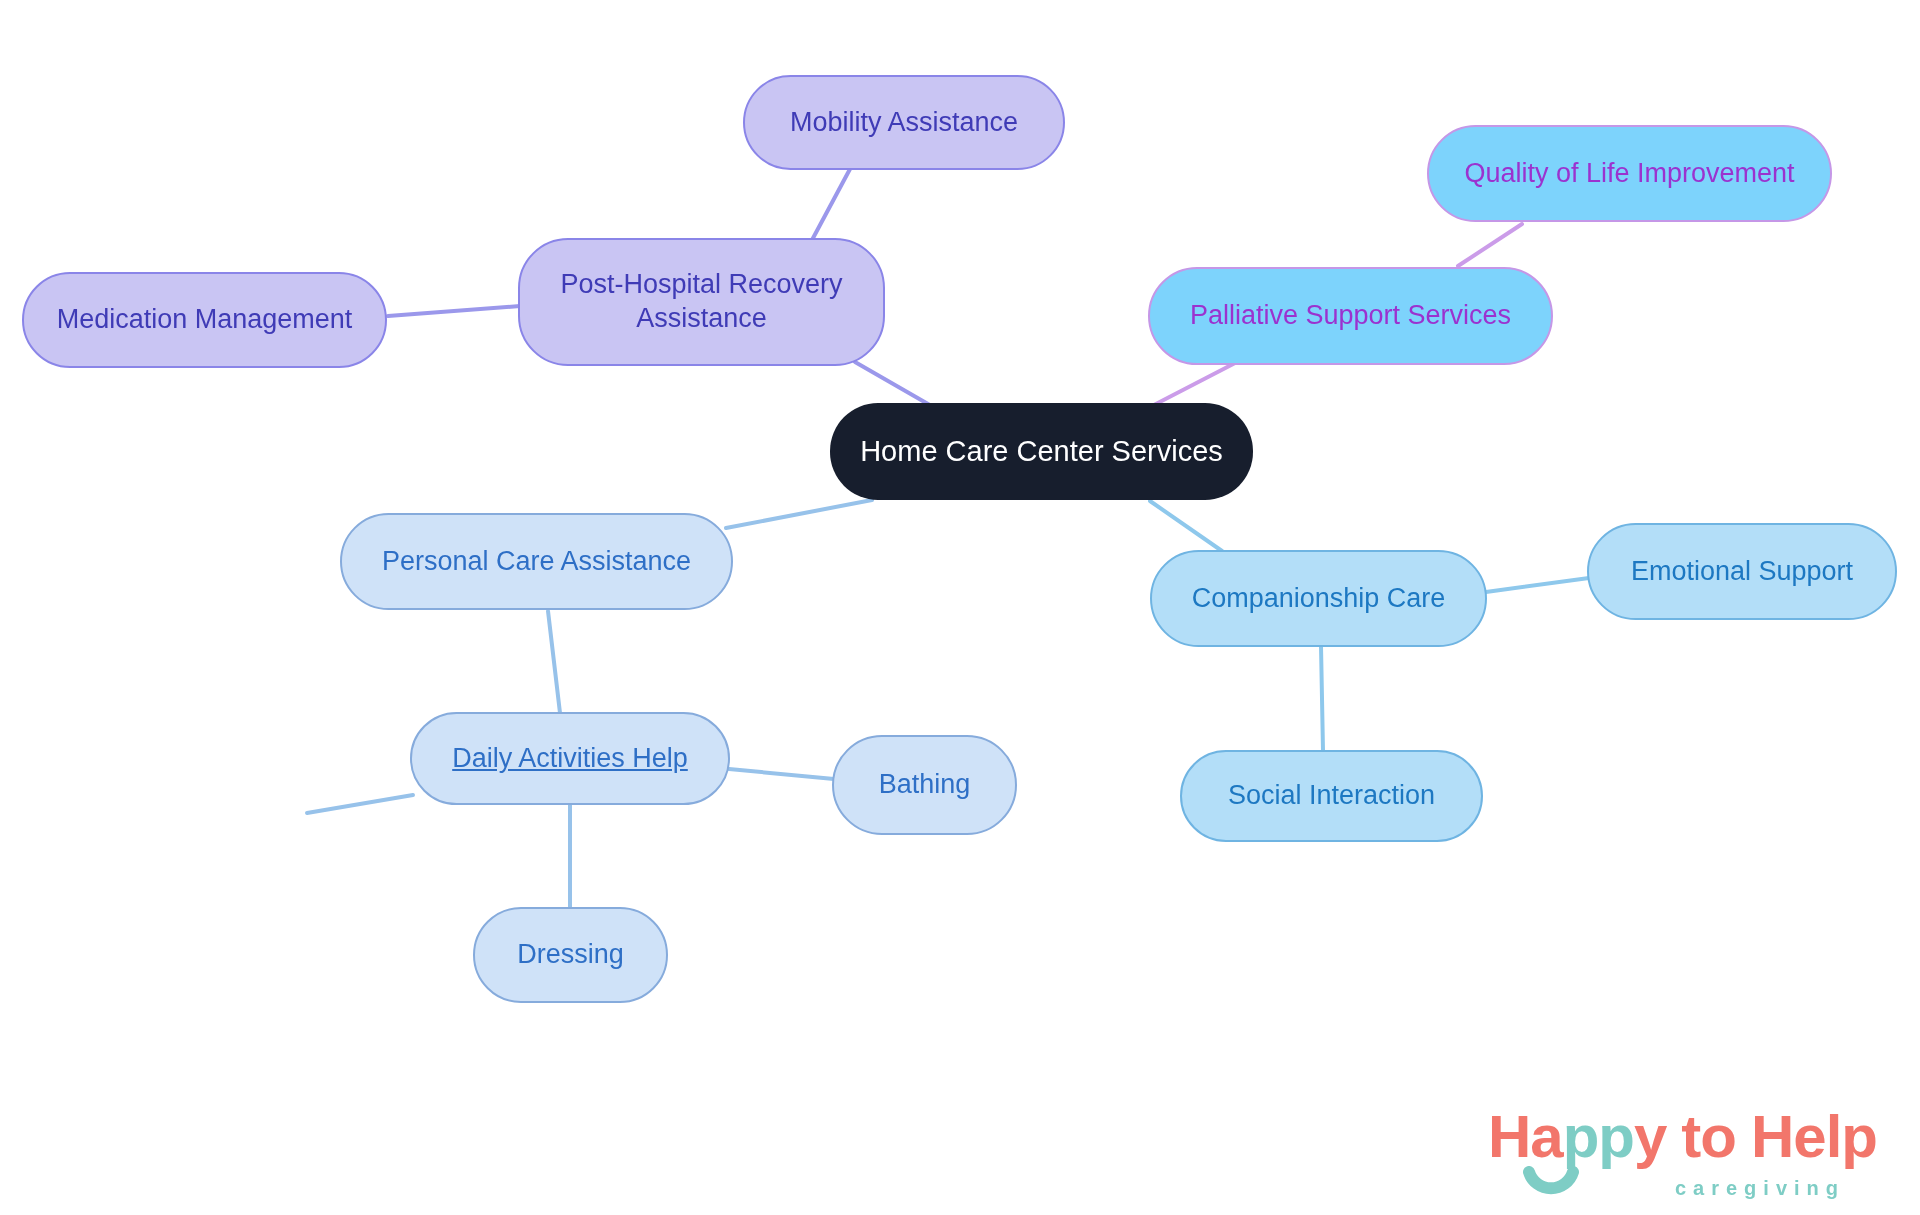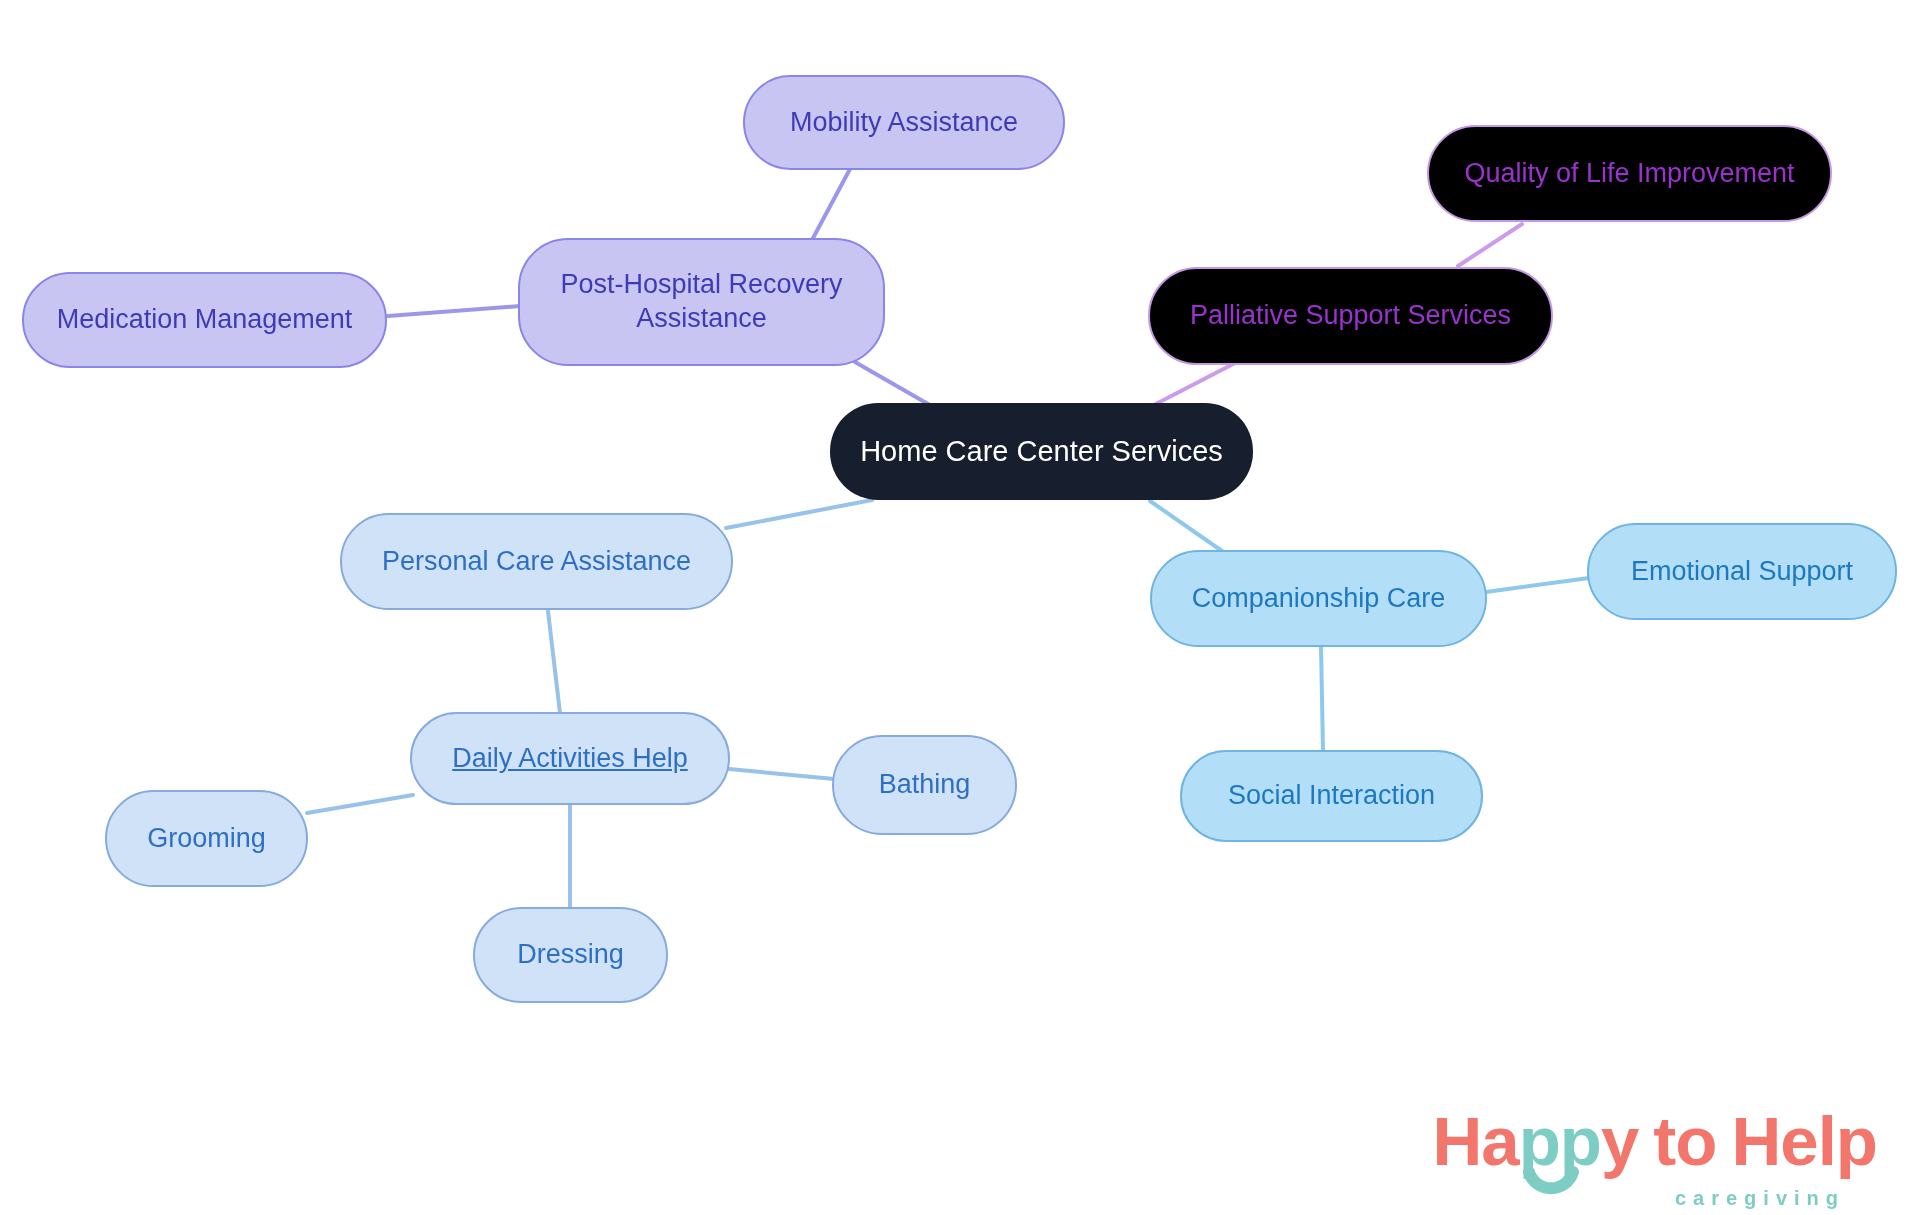--- a/index.html
+++ b/index.html
@@ -44,21 +44,21 @@
     border-radius: 48px;
     font-size: 29px;
   }
   .n-purple {
     background: #c9c5f3;
     border-color: #8a85e8;
     color: #3f3bb6;
     justify-content: center;
   }
   .n-pink {
-    background: #000000;
+    background: #7dd3fc;
     border-color: #c597e7;
     color: #9b32cf;
   }
   .n-blue {
     background: #cfe2f8;
     border-color: #86abdc;
     color: #2e6fc6;
   }
   .n-cyan {
     background: #b3def8;
@@ -70,21 +70,21 @@
     position: absolute;
     left: 1425px;
     top: 1102px;
     width: 452px;
     font-weight: bold;
   }
   .logo-main {
     display: flex;
     align-items: flex-start;
     justify-content: flex-end;
-    font-size: 69px;
+    font-size: 60px;
     letter-spacing: -1px;
     white-space: pre;
   }
   .lg-coral { color: #f2766b; }
   .lg-teal  { color: #7ecdc5; }
   .lg-gap   { width: 15px; }
   .logo-sub {
     margin-top: 6px;
     padding-right: 32px;
     text-align: right;
@@ -145,23 +145,20 @@
   <div class="node n-pink" style="left:1427px; top:125px; width:405px; height:97px;">
     <span>Quality of Life Improvement</span>
   </div>
 
   <div class="node n-blue" style="left:340px; top:513px; width:393px; height:97px;">
     <span>Personal Care Assistance</span>
   </div>
   <div class="node n-blue" style="left:410px; top:712px; width:320px; height:93px;text-decoration:underline;">
     <span>Daily Activities Help</span>
   </div>
-  <div class="node n-blue" style="left:105px; top:790px; width:203px; height:97px;">
-    <span>Grooming</span>
-  </div>
   <div class="node n-blue" style="left:832px; top:735px; width:185px; height:100px;">
     <span>Bathing</span>
   </div>
   <div class="node n-blue" style="left:473px; top:907px; width:195px; height:96px;">
     <span>Dressing</span>
   </div>
 
   <div class="node n-cyan" style="left:1150px; top:550px; width:337px; height:97px;">
     <span>Companionship Care</span>
   </div>

